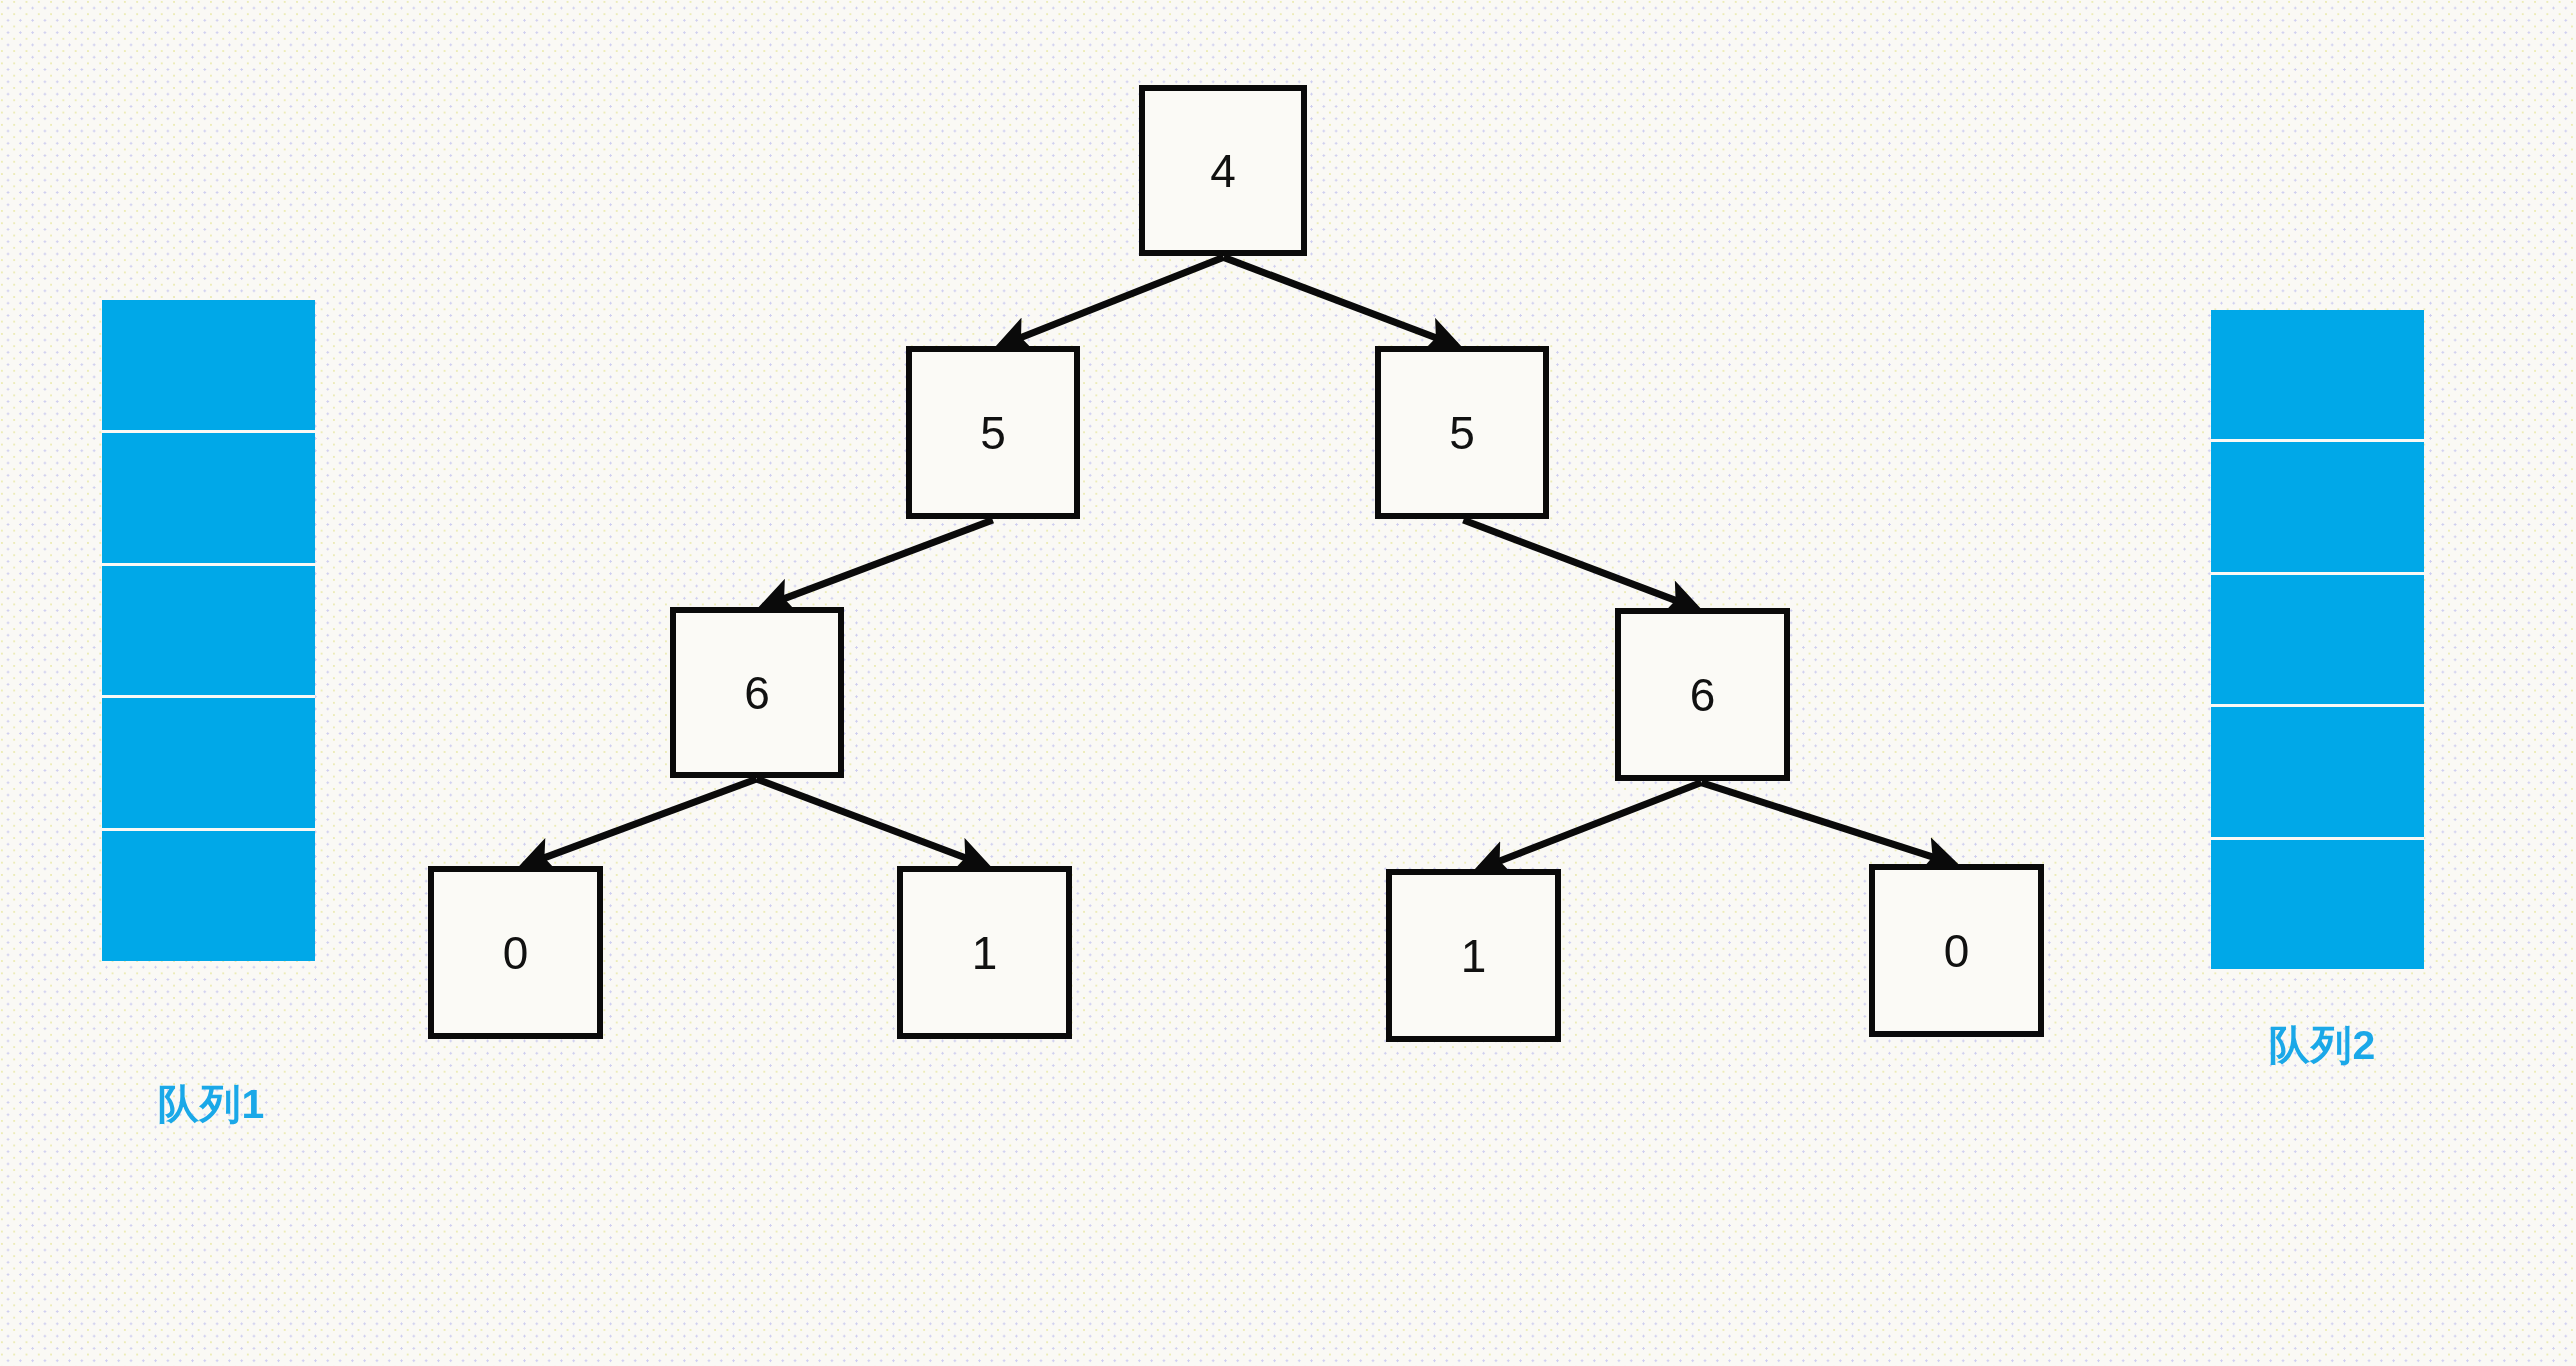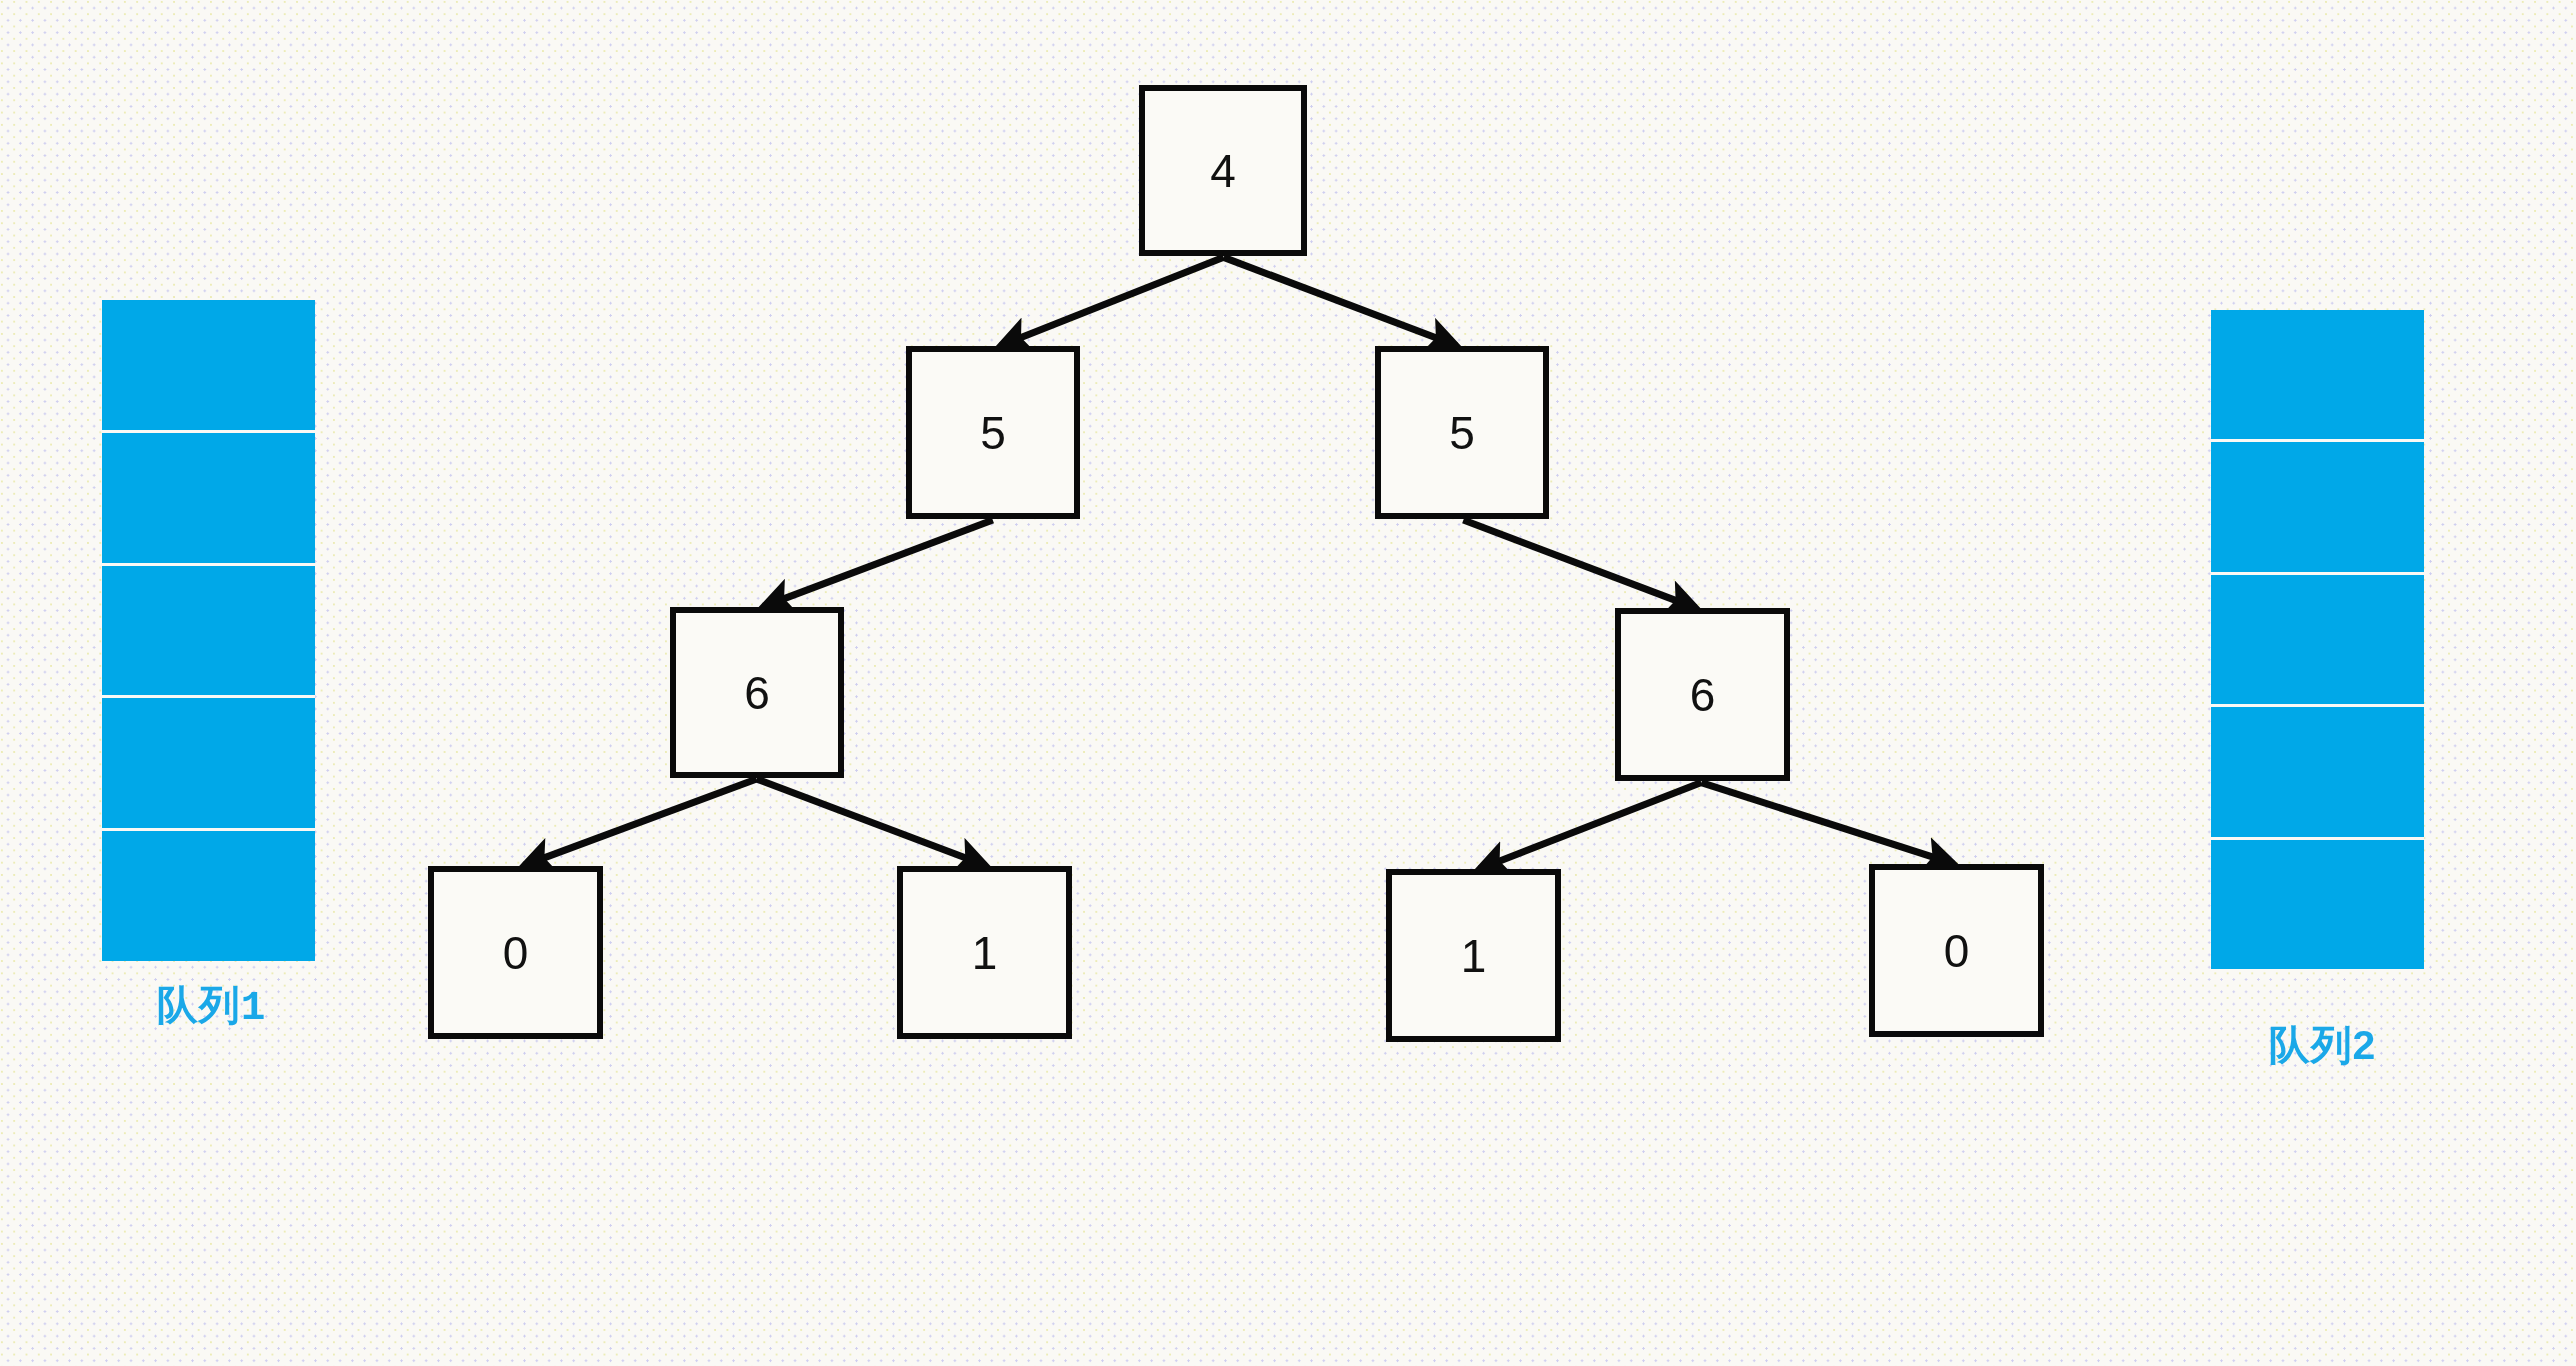--- a/index.html
+++ b/index.html
@@ -95,21 +95,21 @@
       </g>
   </svg>
 
   <div class="queue" id="queue-left" style="left: 102px; top: 300px; width: 213px; height: 661px;">
     <div class="queue-cell" style="background: rgb(0, 168, 232);"></div>
     <div class="queue-cell" style="background: rgb(0, 168, 232);"></div>
     <div class="queue-cell" style="background: rgb(0, 168, 232);"></div>
     <div class="queue-cell" style="background: rgb(0, 168, 232);"></div>
     <div class="queue-cell" style="background: rgb(0, 168, 232);"></div>
   </div>
-  <div class="queue-label" id="queue-left-label" style="left: 53px; top: 978px; width: 317px; color: rgb(26, 168, 232); font-family: Liberation Mono, monospace;">队列1</div>
+  <div class="queue-label" id="queue-left-label" style="left: 53px; top: 1077px; width: 317px; color: rgb(26, 168, 232);">队列1</div>
 
   <div class="queue" id="queue-right" style="left: 2211px; top: 310px; width: 213px; height: 659px;">
     <div class="queue-cell" style="background: rgb(0, 168, 232);"></div>
     <div class="queue-cell" style="background: rgb(0, 168, 232);"></div>
     <div class="queue-cell" style="background: rgb(0, 168, 232);"></div>
     <div class="queue-cell" style="background: rgb(0, 168, 232);"></div>
     <div class="queue-cell" style="background: rgb(0, 168, 232);"></div>
   </div>
   <div class="queue-label" id="queue-right-label" style="left: 2164px; top: 1018px; width: 317px; color: rgb(26, 168, 232);">队列2</div>
 

